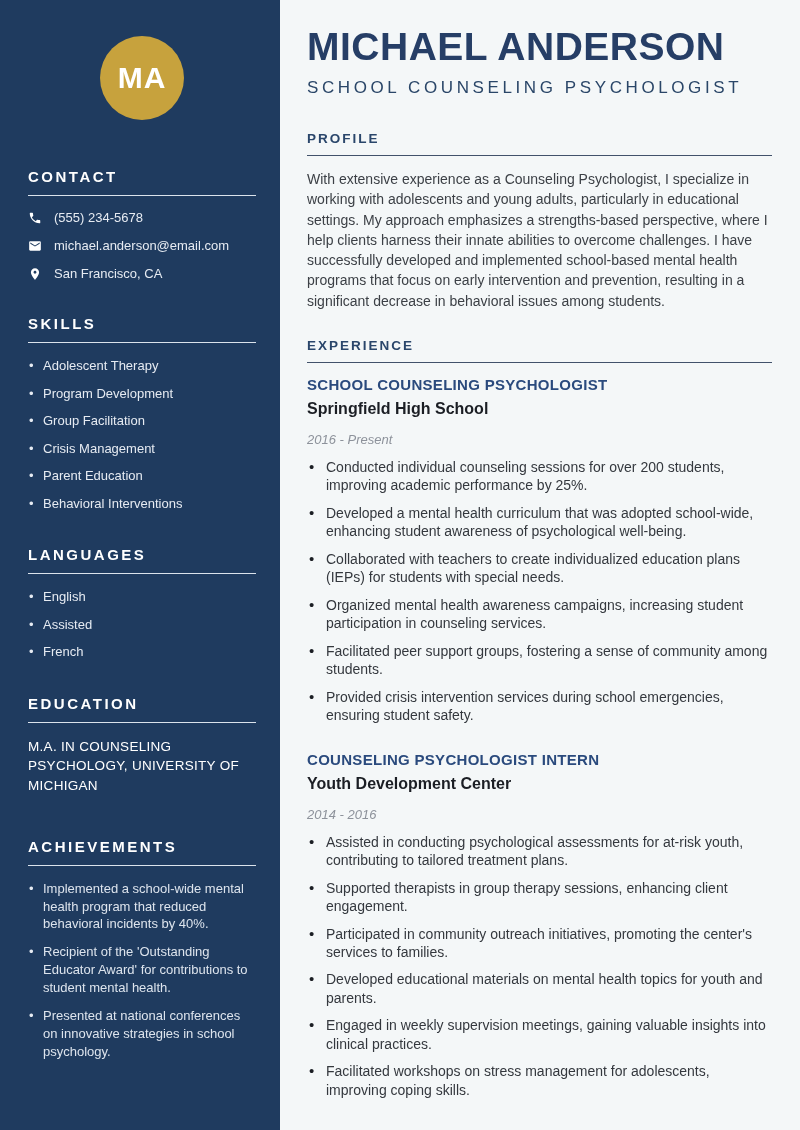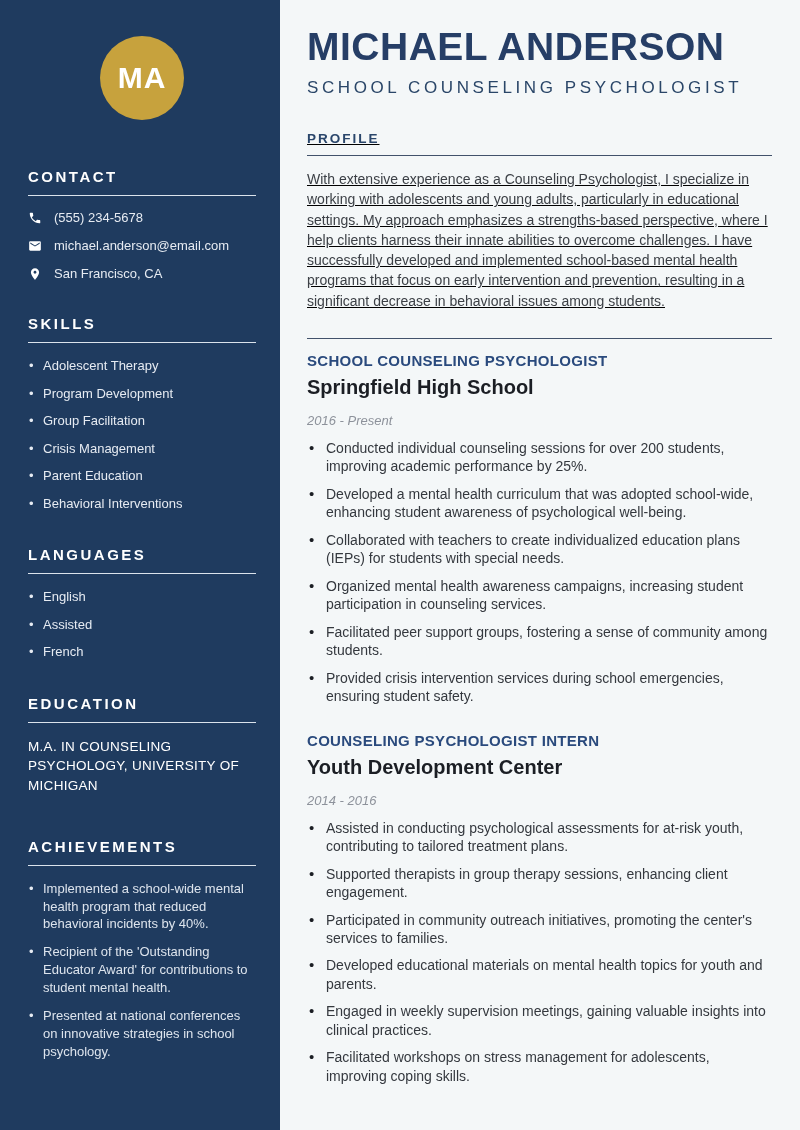--- a/index.html
+++ b/index.html
@@ -97,21 +97,21 @@
   .profile-text {
     font-size: 14px; color: #3c4046; line-height: 1.45;
   }
   .job { margin-top: 2px; margin-bottom: 22px; }
   .job + .job { margin-top: 26px; }
   .job-title {
     font-size: 15px; font-weight: bold;
     color: #2a4a7d; letter-spacing: 0.3px;
   }
   .job-company {
-    font-size: 20px; font-weight: bold; color: #1b1e24;
+    font-size: 16px; font-weight: bold; color: #1b1e24;
     margin-top: 7px;
   }
   .job-dates {
     font-size: 13px; font-style: italic; color: #8d929b;
     margin-top: 14px;
   }
   .job-bullets { list-style: none; margin-top: 11px; }
   .job-bullets li {
     position: relative;
     padding-left: 19px;
@@ -210,27 +210,28 @@
         </ul>
     </div>
 
   </aside>
 
   <main class="main">
 
     <h1 class="name">MICHAEL ANDERSON</h1>
     <div class="role">SCHOOL COUNSELING PSYCHOLOGIST</div>
 
-    <section class="section" style="margin-top:33px;text-decoration:underline;">
+    <section class="section" style="margin-top:33px;">
       <div class="section-title">PROFILE</div>
       <hr class="section-rule">
       <p class="profile-text">With extensive experience as a Counseling Psychologist, I specialize in working with adolescents and young adults, particularly in educational settings. My approach emphasizes a strengths-based perspective, where I help clients harness their innate abilities to overcome challenges. I have successfully developed and implemented school-based mental health programs that focus on early intervention and prevention, resulting in a significant decrease in behavioral issues among students.</p>
     </section>
 
     <section class="section" style="margin-top:27px;">
+      <div class="section-title">EXPERIENCE</div>
       <hr class="section-rule">
 
       <div class="job">
         <div class="job-title">SCHOOL COUNSELING PSYCHOLOGIST</div>
         <div class="job-company">Springfield High School</div>
         <div class="job-dates">2016 - Present</div>
         <ul class="job-bullets">
 
         <li>Conducted individual counseling sessions for over 200 students, improving academic performance by 25%.</li>
             <li>Developed a mental health curriculum that was adopted school-wide, enhancing student awareness of psychological well-being.</li>

